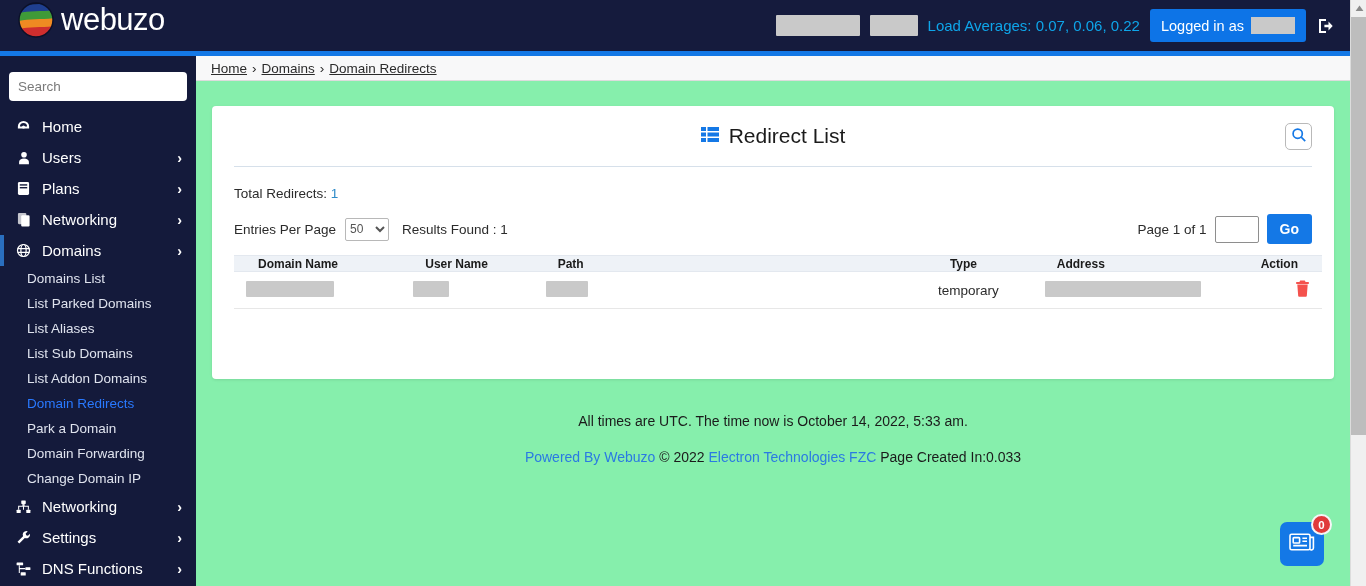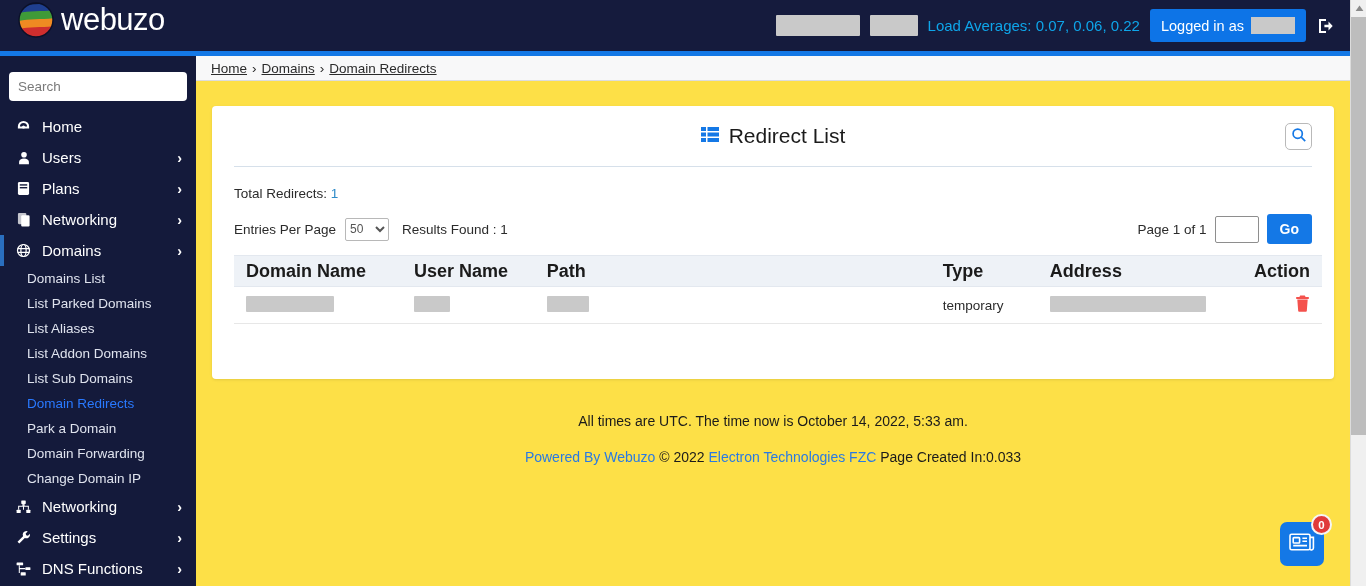--- a/index.html
+++ b/index.html
@@ -87,21 +87,21 @@
     font-size: 13.5px; color: #2b2b2b;
     display: flex; align-items: center; padding-left: 15px;
     border-bottom: 1px solid #dcdcdc;
   }
   #breadcrumb a { color: #2b2b2b; text-decoration: underline; cursor: pointer; }
   #breadcrumb .sep { margin: 0 5px; }
 
   #content {
     position: absolute; top: 81px; left: 196px;
     width: 1154px; height: 505px;
-    background: #fde047;
+    background: #86efac;
     overflow: hidden;
   }
 
   #card {
     position: absolute; top: 25px; left: 16px;
     width: 1122px; height: 273px;
     background: #ffffff; border-radius: 4px;
     box-shadow: 0 1px 3px rgba(0,0,0,0.10);
   }
 
@@ -147,22 +147,22 @@
   }
   #go-btn {
     background: #1478e6; color: #fff; border: none; border-radius: 3px;
     height: 30px; padding: 0 13px; font-size: 14px; font-weight: 700;
     font-family: inherit; cursor: pointer;
   }
 
   
   #tbl { width: 1088px; margin: 12px 0 0 22px; border-collapse: collapse; }
   #tbl th {
-    background: #eef2f7; color: #1b1b1b; font-size: 18px; font-weight: 700;
-    text-align: left; height: 31px; padding: 0 12px;
+    background: #eef2f7; color: #1b1b1b; font-size: 12px; font-weight: 700;
+    text-align: left; height: 16px; padding: 0 24px;
     border-top: 1px solid #e3e8ef; border-bottom: 1px solid #e3e8ef;
   }
   #tbl td {
     height: 37px; padding: 0 12px; font-size: 13.5px; color: #2b2b2b;
     border-bottom: 1px solid #e7e7e7;
   }
   .col-domain { width: 170px; }
   .col-user   { width: 135px; }
   .col-path   { width: 408px; }
   .col-type   { width: 108px; }
@@ -315,22 +315,22 @@
         </svg>
     </span>
     <span class="nav-label">Domains</span>
     <span class="chev">›</span>
   </div>
 
   <div>
     <div class="sub-item">Domains List</div>
     <div class="sub-item">List Parked Domains</div>
     <div class="sub-item">List Aliases</div>
+    <div class="sub-item">List Sub Domains</div>
     <div class="sub-item">List Addon Domains</div>
-    <div class="sub-item">List Sub Domains</div>
     <div class="sub-item active">Domain Redirects</div>
     <div class="sub-item">Park a Domain</div>
     <div class="sub-item">Domain Forwarding</div>
     <div class="sub-item">Change Domain IP</div>
   </div>
 
   <div class="nav-item">
     <span class="nav-ico">
       <svg width="15" height="14" viewBox="0 0 16 15" fill="#fff">
           <rect x="5.6" y="0.6" width="4.8" height="3.6" rx="0.6"></rect>

